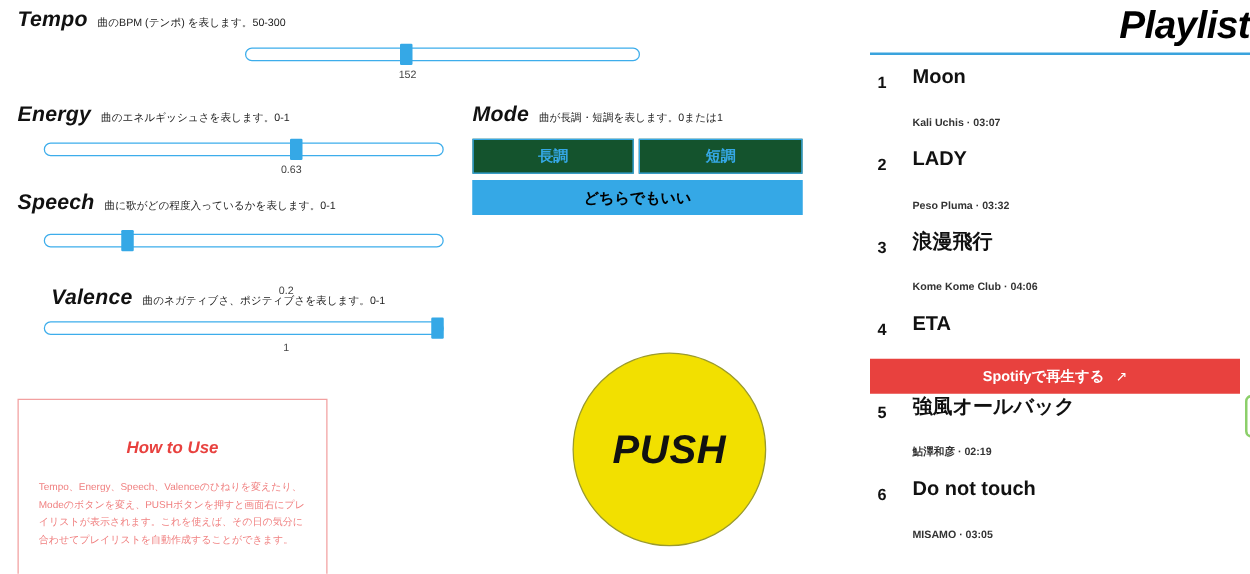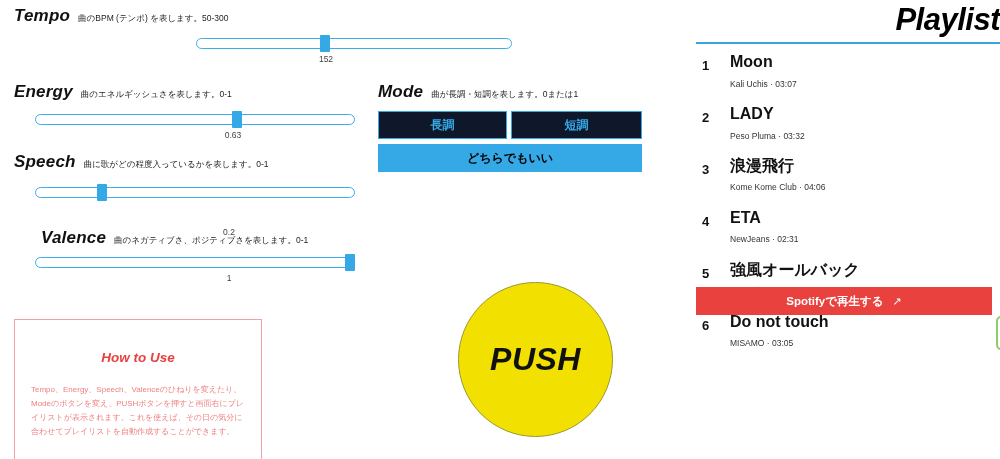--- a/index.html
+++ b/index.html
@@ -32,21 +32,21 @@
   }
   .slider-val {
     position: absolute; font-size: 8.5px; color: #444; text-align: center;
   }
 
   
   .mode-btn {
     position: absolute; height: 28px;
     display: flex; align-items: center; justify-content: center;
     font-size: 12px; font-weight: bold;
-    border: 1px solid #35a8e6; background: #0f172a; color: #35a8e6;
+    border: 1px solid #35a8e6; background: #14532d; color: #35a8e6;
     cursor: pointer;
   }
   .mode-btn.filled { background: #35a8e6; color: #000000; border-color: #35a8e6; }
 
   
   #howto {
     position: absolute; left: 14px; top: 282px; width: 248px; height: 163px;
     border: 1px solid #f2a0a0; background: #fff; margin-top: 37px;
   }
   #howto-title {
@@ -79,21 +79,21 @@
     color: #000000; line-height: 1; padding-top: 4px; letter-spacing: -.5px;
   }
   #playlist-rule { margin-top: 7px; height: 2px; background: #3aa3dd; }
 
   .track-row {
     display: flex; align-items: flex-start; gap: 14px;
     padding: 7px 0 6px 6px;
   }
   .track-idx { font-size: 13px; font-weight: bold; color: #111; width: 14px; padding-top: 7px; }
   .track-name { font-size: 16px; font-weight: bold; color: #111; line-height: 1.35; }
-  .track-meta { font-size: 8.5px; color: #333; line-height: 1.45; margin-top: 5px; }
+  .track-meta { font-size: 8.5px; color: #333; line-height: 1.45; margin-top: 19px; font-weight: bold; }
 
   #spotify-btn {
     position: absolute; left: 0; top: 287px; width: 296px; height: 28px;
     background: #e8413e; color: #fff;
     display: flex; align-items: center; justify-content: center; gap: 9px;
     font-size: 11.5px; font-weight: bold; cursor: pointer; border: none;
   }
   #spotify-ext { font-size: 11px; font-weight: normal; }
 
   #edge-chip {

